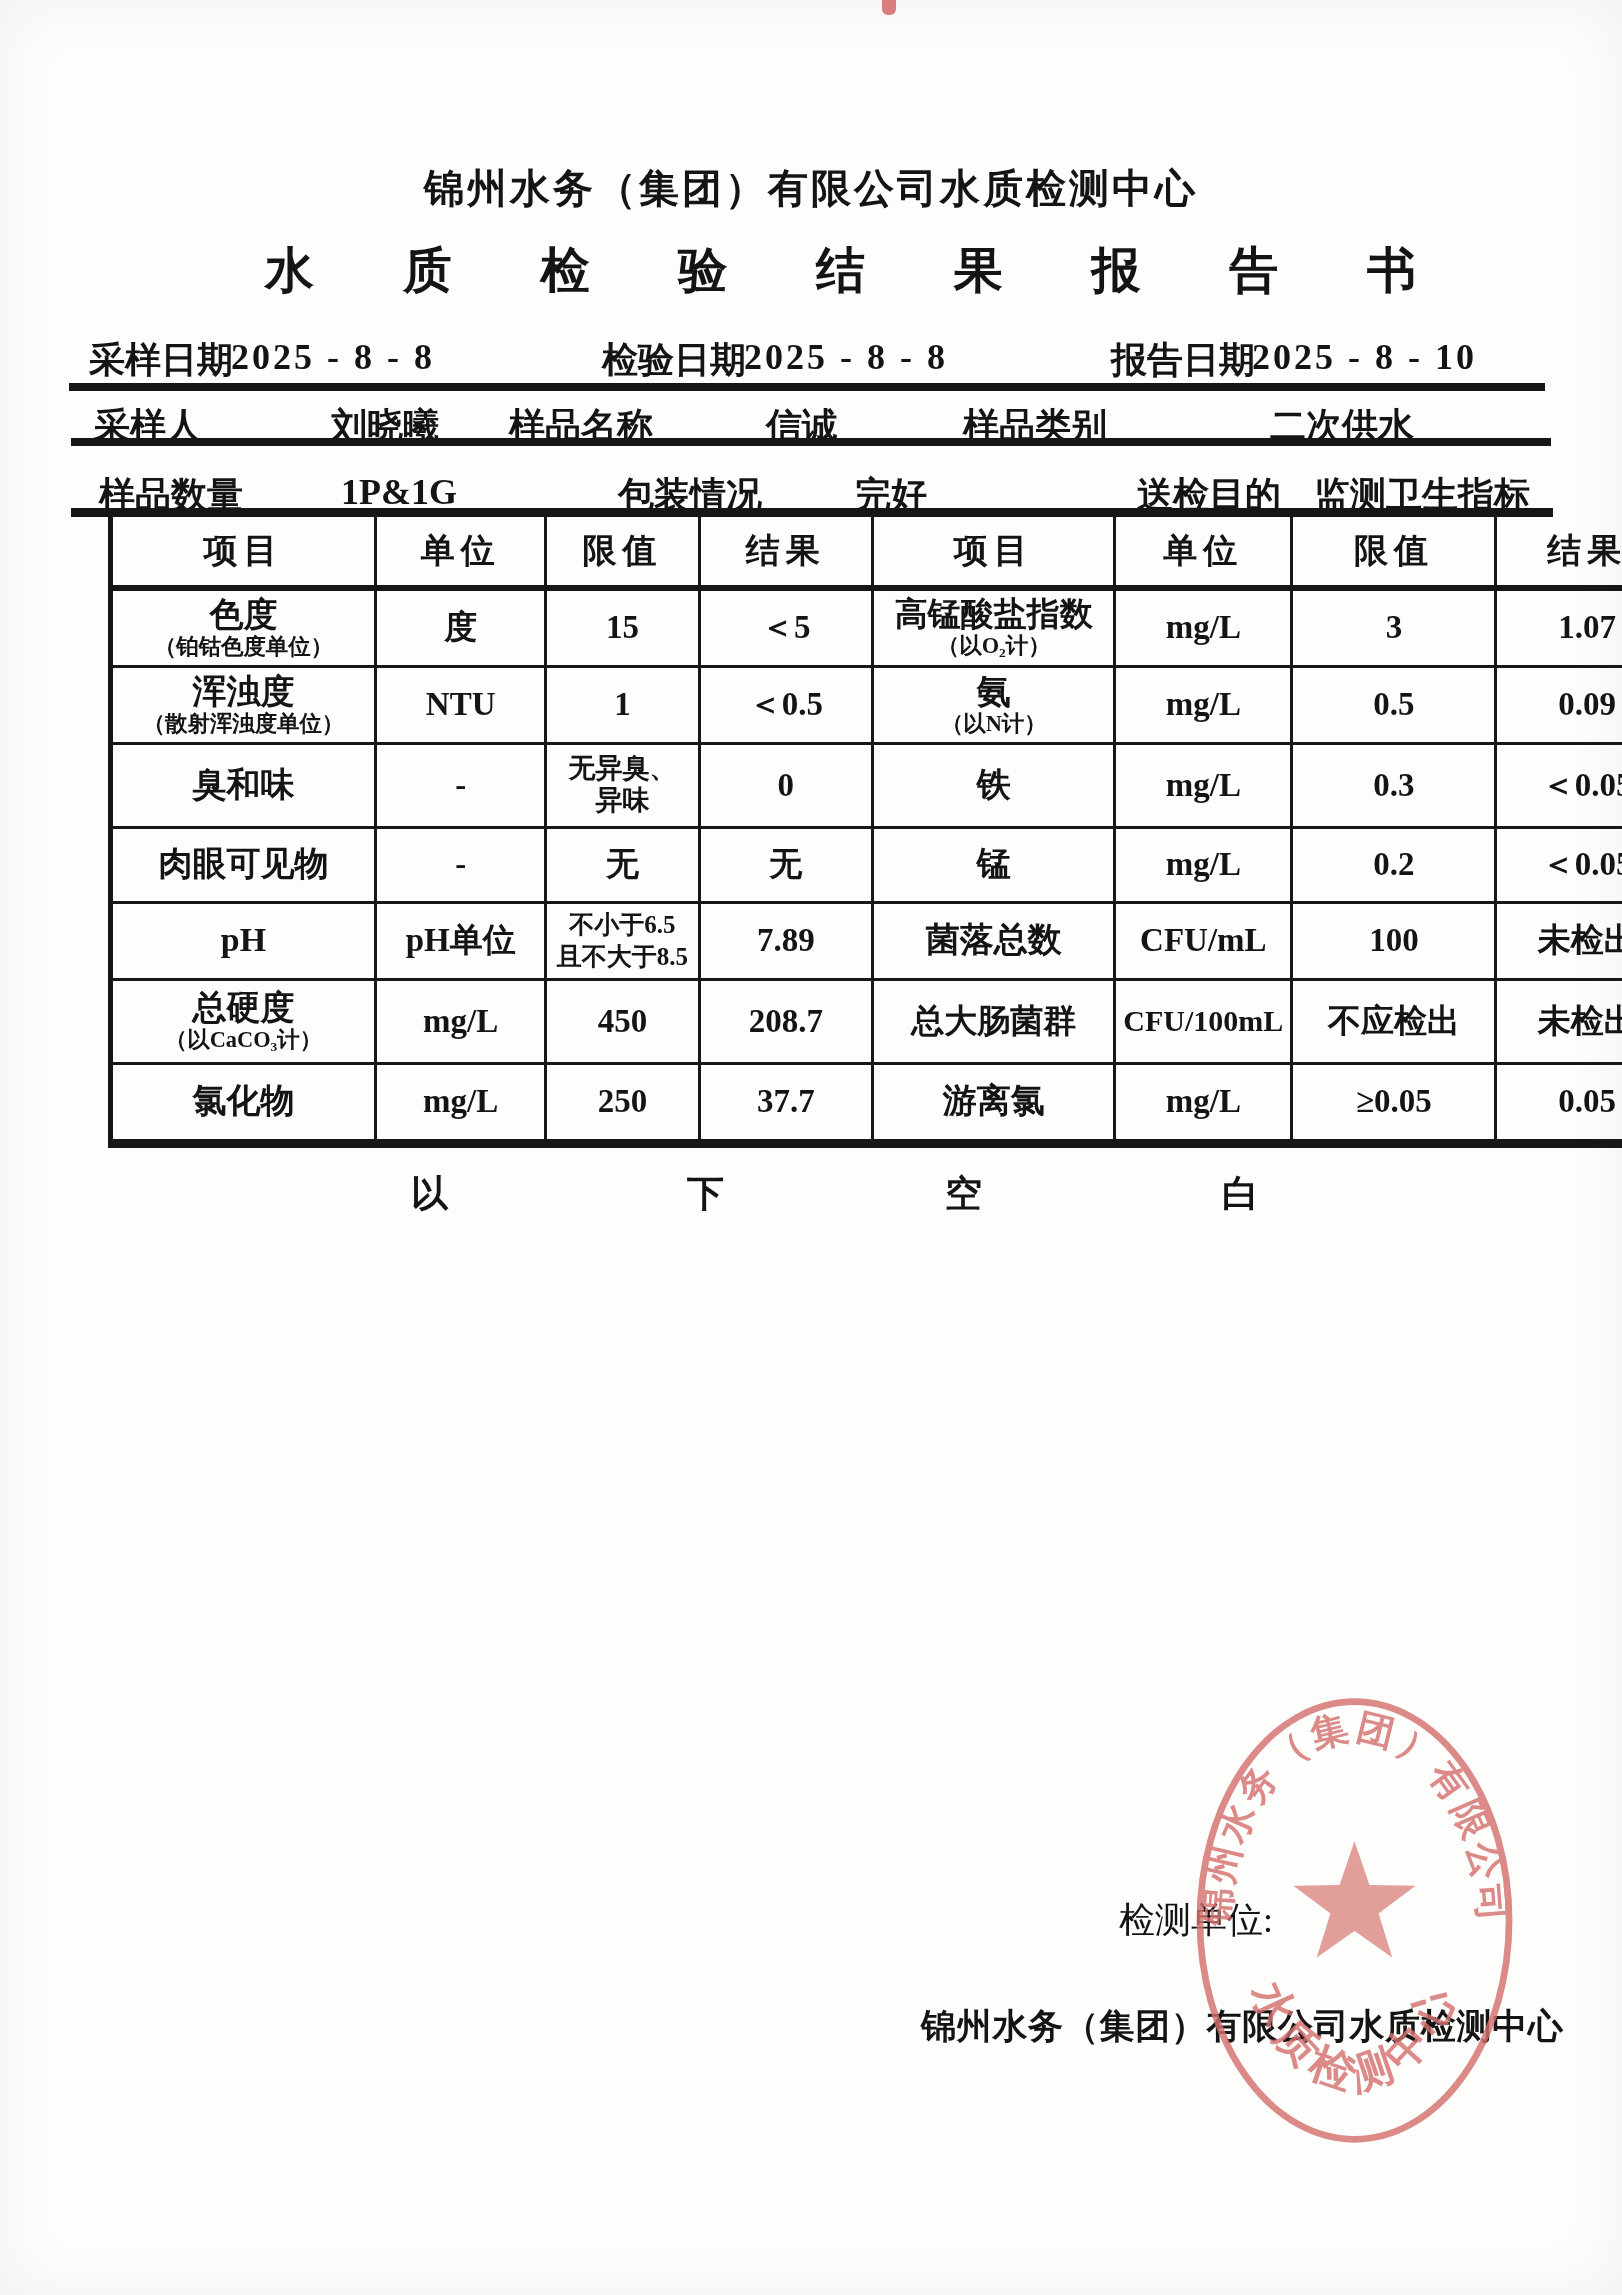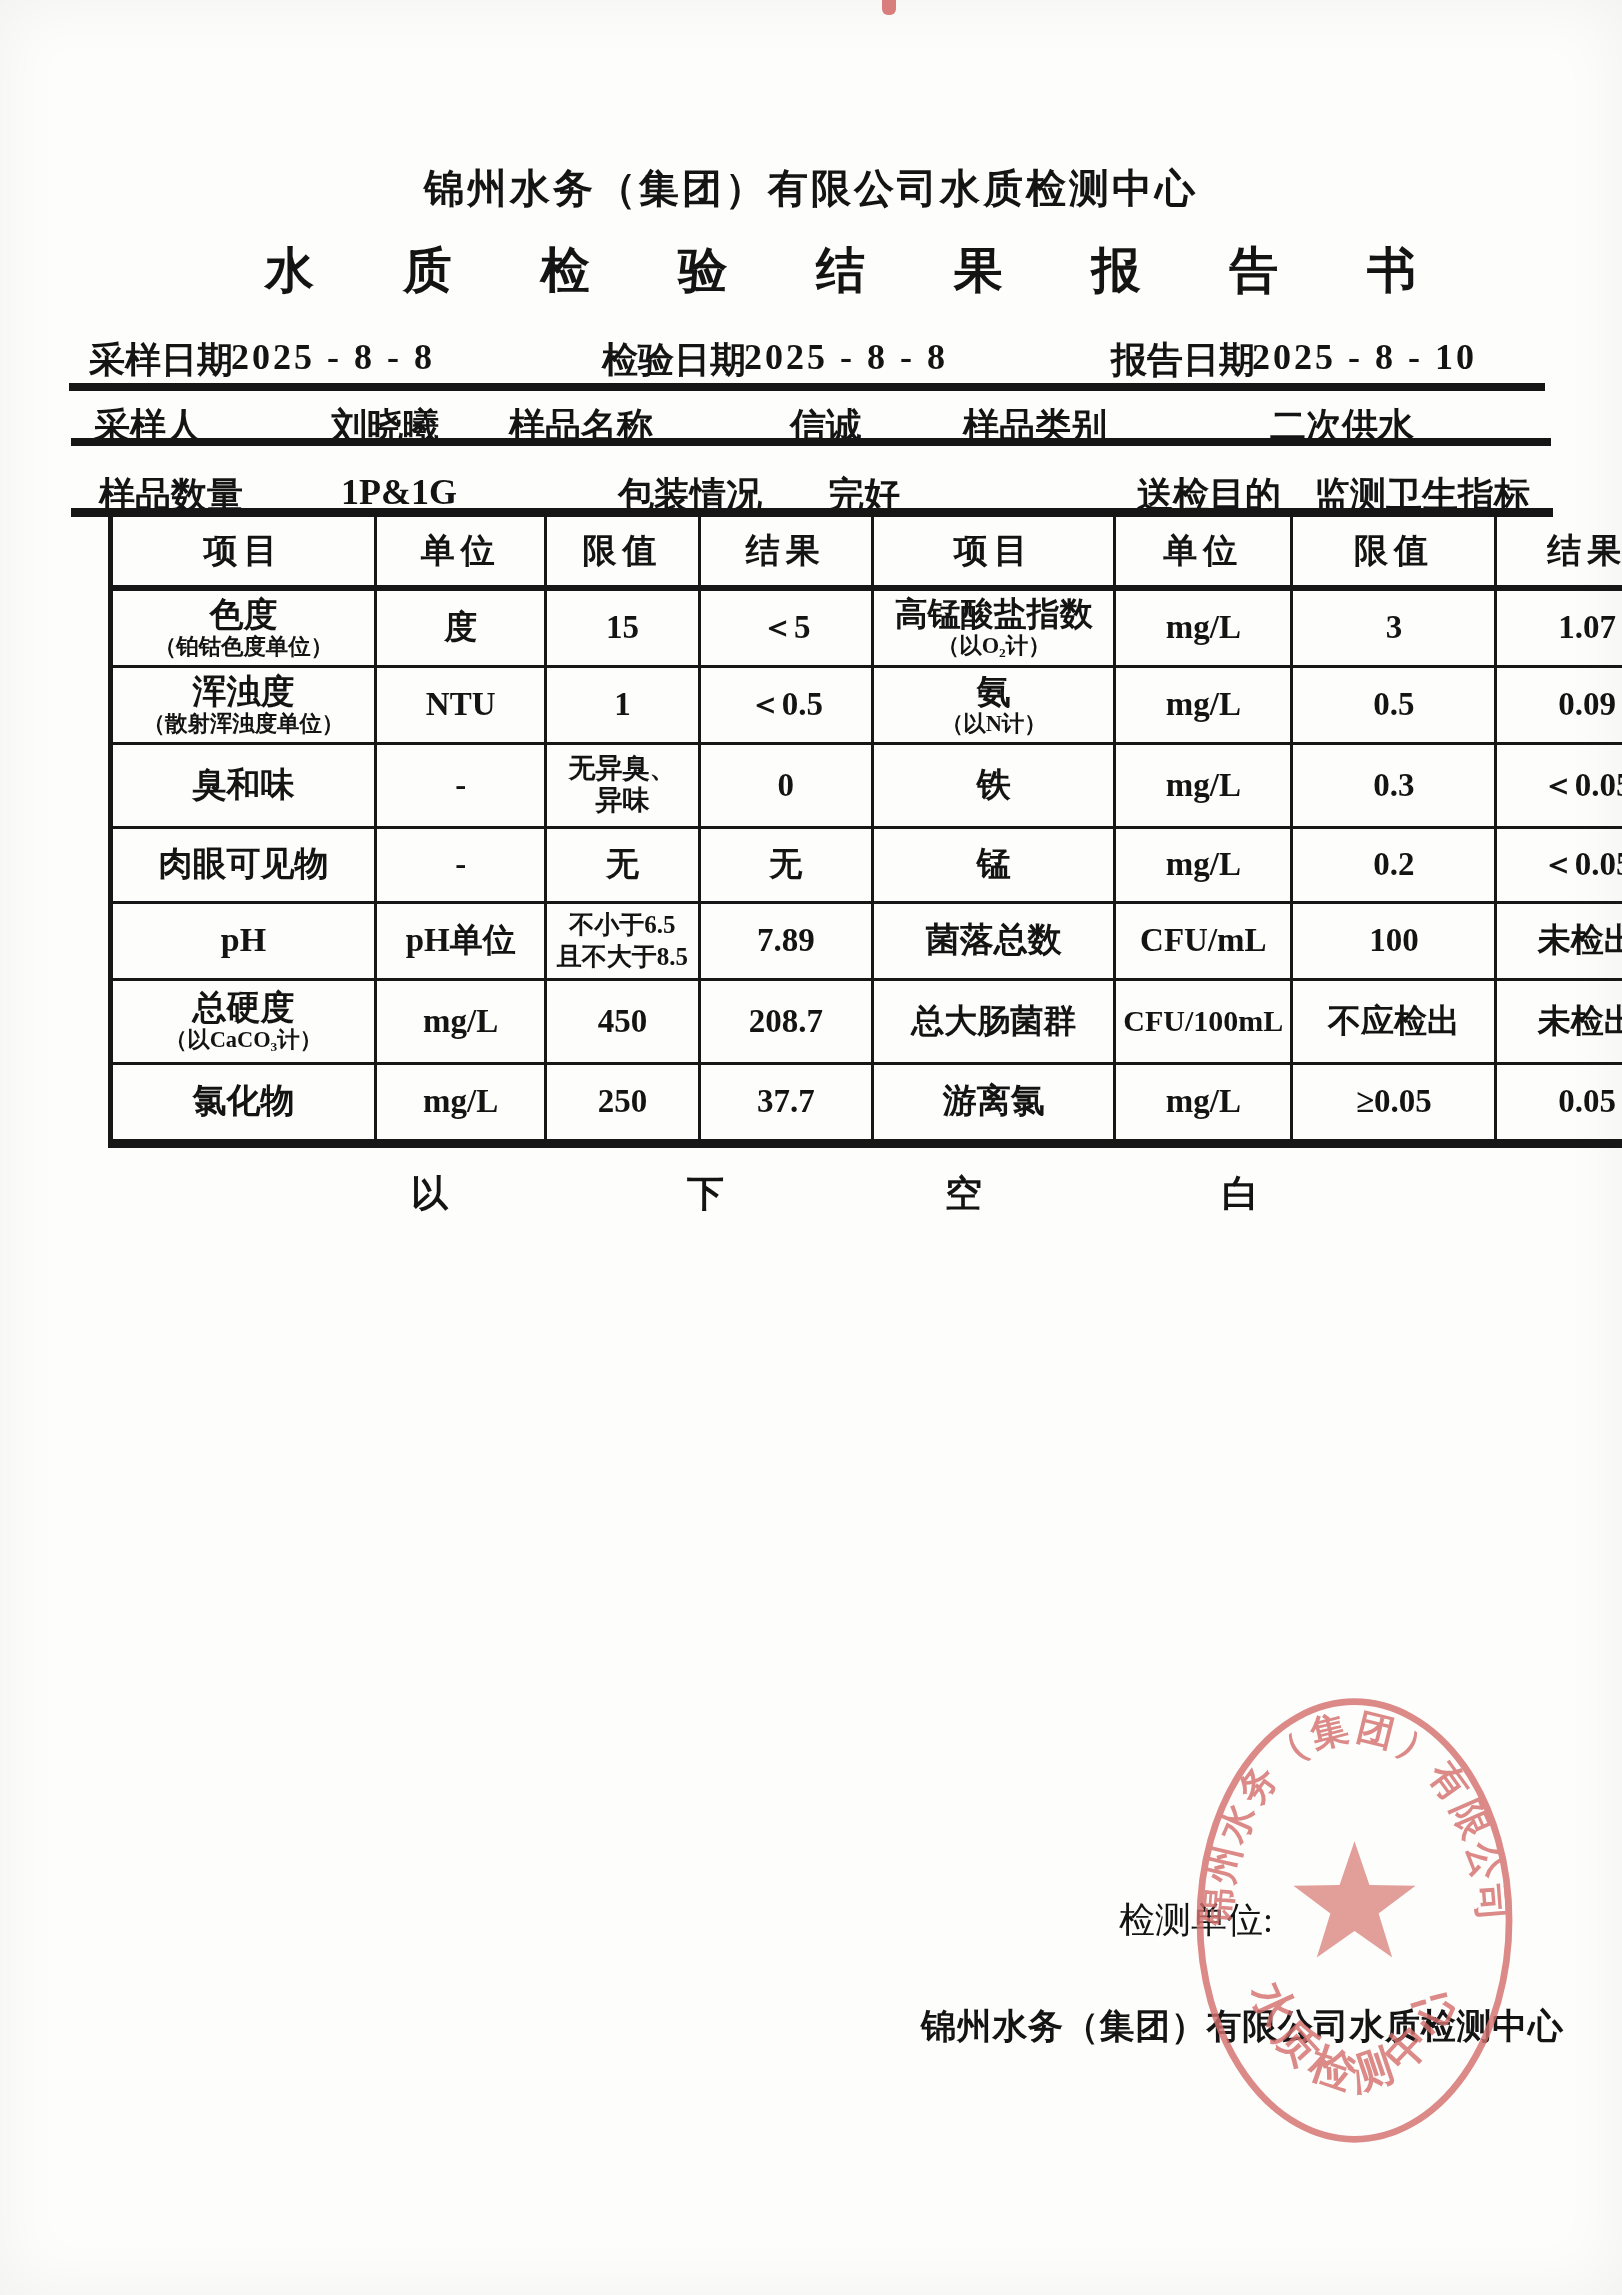--- a/index.html
+++ b/index.html
@@ -60,29 +60,29 @@
   <div class="abs val dateval" style="top:336px;left:231px;">2025 - 8 - 8</div>
   <div class="abs lab" style="top:336px;left:602px;">检验日期</div>
   <div class="abs val dateval" style="top:336px;left:744px;">2025 - 8 - 8</div>
   <div class="abs lab" style="top:336px;left:1111px;">报告日期</div>
   <div class="abs val dateval" style="top:336px;left:1252px;">2025 - 8 - 10</div>
   <div class="u-line" style="top:383px;left:69px;width:1476px;"></div>
 
   <div class="abs lab" style="top:402px;left:94px;">采样人</div>
   <div class="abs val" style="top:402px;left:331px;">刘晓曦</div>
   <div class="abs lab" style="top:402px;left:509px;">样品名称</div>
-  <div class="abs val" style="top:402px;left:790px;">信诚</div>
+  <div class="abs val" style="top:402px;left:766px;">信诚</div>
   <div class="abs lab" style="top:402px;left:963px;">样品类别</div>
   <div class="abs val" style="top:402px;left:1270px;">二次供水</div>
   <div class="u-line" style="top:438px;left:71px;width:1480px;"></div>
 
   <div class="abs lab" style="top:471px;left:99px;">样品数量</div>
   <div class="abs val" style="top:471px;left:341px;">1P&amp;1G</div>
   <div class="abs lab" style="top:471px;left:618px;">包装情况</div>
-  <div class="abs val" style="top:471px;left:828px;">完好</div>
+  <div class="abs val" style="top:471px;left:855px;">完好</div>
   <div class="abs lab" style="top:471px;left:1137px;">送检目的</div>
   <div class="abs val" style="top:471px;left:1314px;">监测卫生指标</div>
   <div class="u-line" style="top:508px;left:71px;width:1482px;height:9px;"></div>
 
   <div class="tablewrap">
     <table>
       <colgroup>
         <col style="width:244px">
           <col style="width:157px">
           <col style="width:141px">

